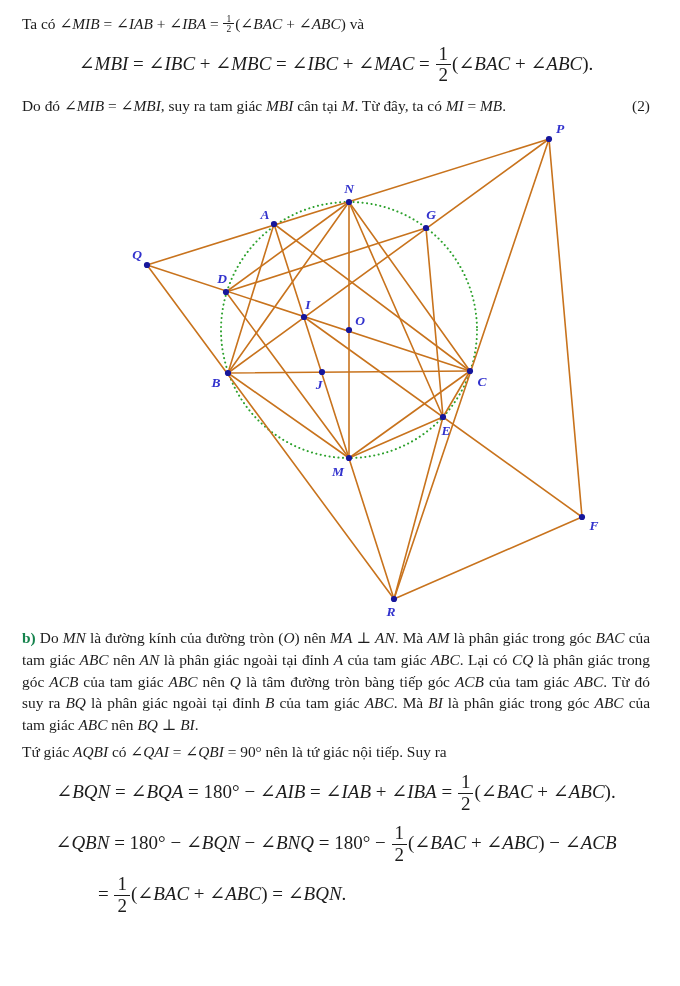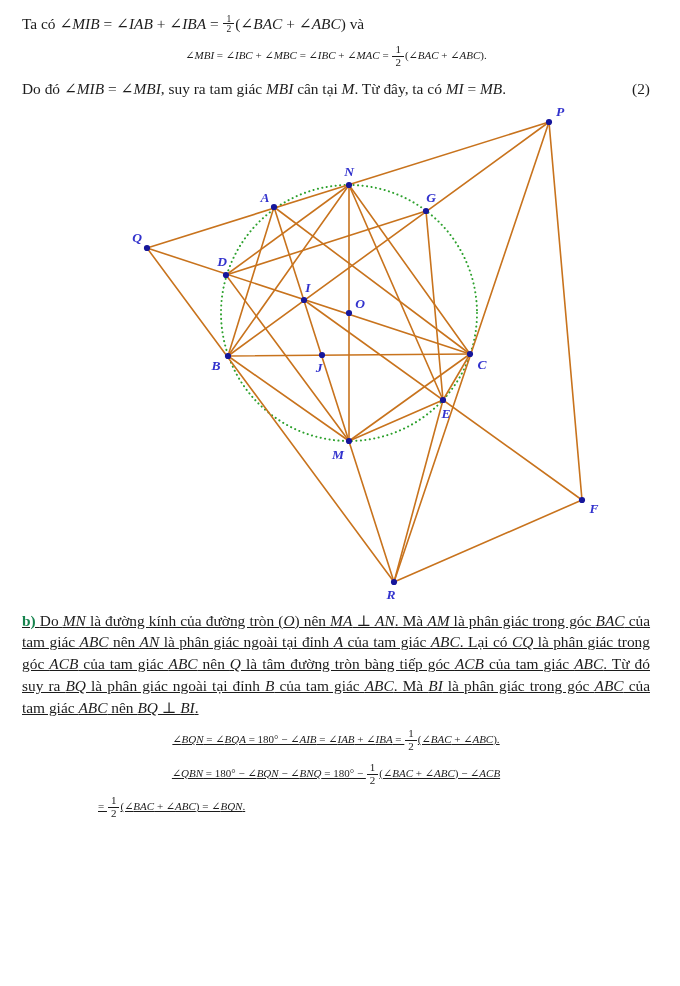--- a/index.html
+++ b/index.html
@@ -2,34 +2,34 @@
 <html><head>
 <meta charset="utf-8">
 <style>
   html,body{margin:0;padding:0;background:#ffffff;}
   body{width:680px;height:986px;overflow:hidden;
        font-family:"Liberation Serif","DejaVu Serif",serif;
        color:#1c1c1c;-webkit-font-smoothing:antialiased;}
   main{padding:8px 30px 6px 22px;}
   .para{margin:5px 0;font-size:15.4px;line-height:1.42;}
   .para.justify{text-align:justify;}
-  .display{text-align:center;margin:9px 0;font-size:11px;line-height:1.5;}
+  .display{text-align:center;margin:9px 0;font-size:19px;line-height:1.5;}
   .display.left{text-align:left;margin-left:76px;}
   .m{font-style:italic;}
   .t{font-style:normal;}
   .lead{color:#15834d;font-weight:bold;}
   .tag{float:right;}
   sup{font-size:0.68em;}
   .frac{display:inline-block;vertical-align:-0.62em;text-align:center;
         line-height:1.08;margin:0 1px;}
   .frac > span{display:block;padding:0 3px;}
   .frac .den{border-top:1px solid #1c1c1c;}
   .frac.sm{font-size:0.62em;vertical-align:-0.32em;line-height:1;}
   figure{margin:2px 0 0 0;line-height:0;}
-  #doc-bottom{margin-top:2px;text-decoration:underline;}
+  #doc-bottom{margin-top:2px;}
 </style>
 </head>
 <body>
 
 <main>
   <section id="doc-top">
       <p class="para"><span class="t">Ta có ∠</span><span class="m">MIB</span><span class="t"> = ∠</span><span class="m">IAB</span><span class="t"> + ∠</span><span class="m">IBA</span><span class="t"> = </span><span class="frac sm"><span class="num">1</span><span class="den">2</span></span><span class="t">(∠</span><span class="m">BAC</span><span class="t"> + ∠</span><span class="m">ABC</span><span class="t">) và</span></p>
       <div class="display"><span class="t">∠</span><span class="m">MBI</span><span class="t"> = ∠</span><span class="m">IBC</span><span class="t"> + ∠</span><span class="m">MBC</span><span class="t"> = ∠</span><span class="m">IBC</span><span class="t"> + ∠</span><span class="m">MAC</span><span class="t"> = </span><span class="frac"><span class="num">1</span><span class="den">2</span></span><span class="t">(∠</span><span class="m">BAC</span><span class="t"> + ∠</span><span class="m">ABC</span><span class="t">).</span></div>
       <p class="para"><span class="tag">(2)</span><span class="t">Do đó ∠</span><span class="m">MIB</span><span class="t"> = ∠</span><span class="m">MBI</span><span class="t">, suy ra tam giác </span><span class="m">MBI</span><span class="t"> cân tại </span><span class="m">M</span><span class="t">. Từ đây, ta có </span><span class="m">MI</span><span class="t"> = </span><span class="m">MB</span><span class="t">.</span></p>
     </section>
@@ -88,17 +88,18 @@
         <circle cx="327" cy="498" r="3.1" fill="#16169b"></circle>
         <text x="316" y="513" fill="#3232cd" text-anchor="middle" dominant-baseline="middle" font-size="13.5" font-style="italic" font-weight="bold" font-family="&quot;Liberation Serif&quot;,&quot;DejaVu Serif&quot;,serif">M</text>
         <circle cx="560" cy="557" r="3.1" fill="#16169b"></circle>
         <text x="572" y="567" fill="#3232cd" text-anchor="middle" dominant-baseline="middle" font-size="13.5" font-style="italic" font-weight="bold" font-family="&quot;Liberation Serif&quot;,&quot;DejaVu Serif&quot;,serif">F</text>
         <circle cx="372" cy="639" r="3.1" fill="#16169b"></circle>
         <text x="369" y="653" fill="#3232cd" text-anchor="middle" dominant-baseline="middle" font-size="13.5" font-style="italic" font-weight="bold" font-family="&quot;Liberation Serif&quot;,&quot;DejaVu Serif&quot;,serif">R</text>
       </svg>
   </figure>
   <section id="doc-bottom">
       <p class="para justify"><span class="lead">b) </span><span class="t">Do </span><span class="m">MN</span><span class="t"> là đường kính của đường tròn (</span><span class="m">O</span><span class="t">) nên </span><span class="m">MA</span><span class="t"> ⊥ </span><span class="m">AN</span><span class="t">. Mà </span><span class="m">AM</span><span class="t"> là phân giác trong góc </span><span class="m">BAC</span><span class="t"> của tam giác </span><span class="m">ABC</span><span class="t"> nên </span><span class="m">AN</span><span class="t"> là phân giác ngoài tại đỉnh </span><span class="m">A</span><span class="t"> của tam giác </span><span class="m">ABC</span><span class="t">. Lại có </span><span class="m">CQ</span><span class="t"> là phân giác trong góc </span><span class="m">ACB</span><span class="t"> của tam giác </span><span class="m">ABC</span><span class="t"> nên </span><span class="m">Q</span><span class="t"> là tâm đường tròn bàng tiếp góc </span><span class="m">ACB</span><span class="t"> của tam giác </span><span class="m">ABC</span><span class="t">. Từ đó suy ra </span><span class="m">BQ</span><span class="t"> là phân giác ngoài tại đỉnh </span><span class="m">B</span><span class="t"> của tam giác </span><span class="m">ABC</span><span class="t">. Mà </span><span class="m">BI</span><span class="t"> là phân giác trong góc </span><span class="m">ABC</span><span class="t"> của tam giác </span><span class="m">ABC</span><span class="t"> nên </span><span class="m">BQ</span><span class="t"> ⊥ </span><span class="m">BI</span><span class="t">.</span></p>
+      <p class="para"><span class="t">Tứ giác </span><span class="m">AQBI</span><span class="t"> có ∠</span><span class="m">QAI</span><span class="t"> = ∠</span><span class="m">QBI</span><span class="t"> = 90° nên là tứ giác nội tiếp. Suy ra</span></p>
       <div class="display"><span class="t">∠</span><span class="m">BQN</span><span class="t"> = ∠</span><span class="m">BQA</span><span class="t"> = 180° − ∠</span><span class="m">AIB</span><span class="t"> = ∠</span><span class="m">IAB</span><span class="t"> + ∠</span><span class="m">IBA</span><span class="t"> = </span><span class="frac"><span class="num">1</span><span class="den">2</span></span><span class="t">(∠</span><span class="m">BAC</span><span class="t"> + ∠</span><span class="m">ABC</span><span class="t">).</span></div>
       <div class="display"><span class="t">∠</span><span class="m">QBN</span><span class="t"> = 180° − ∠</span><span class="m">BQN</span><span class="t"> − ∠</span><span class="m">BNQ</span><span class="t"> = 180° − </span><span class="frac"><span class="num">1</span><span class="den">2</span></span><span class="t">(∠</span><span class="m">BAC</span><span class="t"> + ∠</span><span class="m">ABC</span><span class="t">) − ∠</span><span class="m">ACB</span></div>
       <div class="display left"><span class="t">= </span><span class="frac"><span class="num">1</span><span class="den">2</span></span><span class="t">(∠</span><span class="m">BAC</span><span class="t"> + ∠</span><span class="m">ABC</span><span class="t">) = ∠</span><span class="m">BQN</span><span class="t">.</span></div>
     </section>
 </main>
 
 </body></html>

